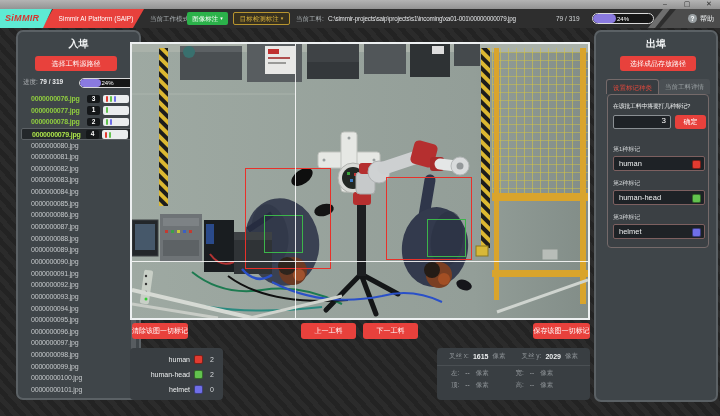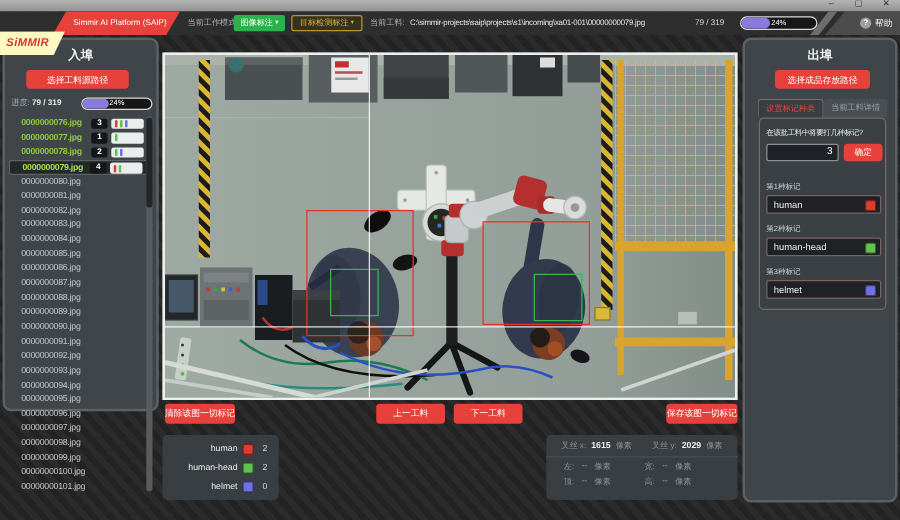--- a/index.html
+++ b/index.html
@@ -9,21 +9,21 @@
     background:repeating-linear-gradient(48deg,#2b2b2b 0 5px,#232323 5px 10px);
   }
   
   .titlebar { position:absolute; left:0; top:0; width:720px; height:9px;
     background:linear-gradient(#b4b4b4,#939393); z-index:30; }
   .winbtn { position:absolute; top:0; height:9px; width:14px; font-size:7px; line-height:8px;
     color:#2e2e2e; text-align:center; cursor:default; }
   .winbtn.min{ right:48px;} .winbtn.max{ right:26px;} .winbtn.close{ right:4px;}
   
   .header { position:absolute; left:0; top:9px; width:720px; height:19px; background:#2e2e2e; z-index:25; }
-  .logo-chip { position:absolute; left:0; top:16px; width:52px; height:19px; background:#fef9c3;
+  .logo-chip { position:absolute; left:0; top:0; width:52px; height:19px; background:#5eead4;
     clip-path:polygon(0 0,100% 0,calc(100% - 9px) 100%,0 100%); z-index:3;
     color:#d63530; font-weight:bold; font-style:italic; font-size:9px; line-height:19px; text-align:left; padding-left:5px; letter-spacing:.3px;}
   .title-chip { position:absolute; left:42px; top:0; width:102px; height:19px; background:#e8413c;
     clip-path:polygon(11px 0,100% 0,calc(100% - 11px) 100%,0 100%); z-index:2;
     color:#fff; font-size:6.5px; line-height:19px; text-align:center; padding-left:6px;}
   .hdr-label { position:absolute; top:0; height:19px; line-height:19px; font-size:6.5px; color:#aab0b3; }
   .hdr-label.mode { left:150px; }
   .hdr-label.file { left:296px; }
   .hdr-path { position:absolute; left:328px; top:0; height:19px; line-height:19px; font-size:6.3px; color:#e4e6e8; letter-spacing:-.2px;}
   .hdr-counter { position:absolute; left:556px; top:0; height:19px; line-height:19px; font-size:6.5px; color:#d5d8da; }
@@ -40,21 +40,21 @@
   .help-sliver { position:absolute; right:50px; top:0; width:22px; height:19px; background:#6e6e6e;
     clip-path:polygon(15px 0,22px 0,7px 100%,0 100%); }
   .help-corner { position:absolute; right:0; top:0; width:60px; height:19px; background:#4c4c4c;
     clip-path:polygon(16px 0,100% 0,100% 100%,0 100%); display:flex; align-items:center; justify-content:flex-end;
     gap:3px; padding-right:6px; cursor:pointer;}
   .help-q { width:9px; height:9px; border-radius:50%; background:#9aa0a3; color:#fff; font-size:6.5px; font-weight:bold;
     text-align:center; line-height:9px; }
   .help-txt { color:#f2f4f5; font-size:7px; }
   
   .panel { position:absolute; background:#3f4549; border:2px solid #5b6165; border-radius:7px; }
-  .left-panel { left:2px; top:30px; width:125px; height:299px; }
+  .left-panel { left:16px; top:30px; width:125px; height:370px; }
   .right-panel { left:594px; top:30px; width:124px; height:372px; }
   .panel-title { text-align:center; color:#f2f4f5; font-weight:bold; font-size:10px; margin-top:5px; }
   .btn-red { background:#e8413c; color:#fff; border:none; border-radius:3px; font-size:7px; cursor:pointer; }
   .lp-select { position:absolute; left:17px; top:24px; width:82px; height:15px; }
   .rp-select { position:absolute; left:24px; top:24px; width:76px; height:15px; }
   .lp-progress { position:absolute; left:5px; top:46px; width:115px; height:11px; font-size:6.5px; color:#aeb2b5; }
   .lp-progress .cnt { color:#eceeef; font-weight:bold; }
   .lp-pill { position:absolute; right:2px; top:0; width:57px; height:10px; }
   .lp-pill .pct{ line-height:9px; }
   .file-list { position:absolute; left:3px; top:61px; width:112px; height:303px; overflow:hidden; }

